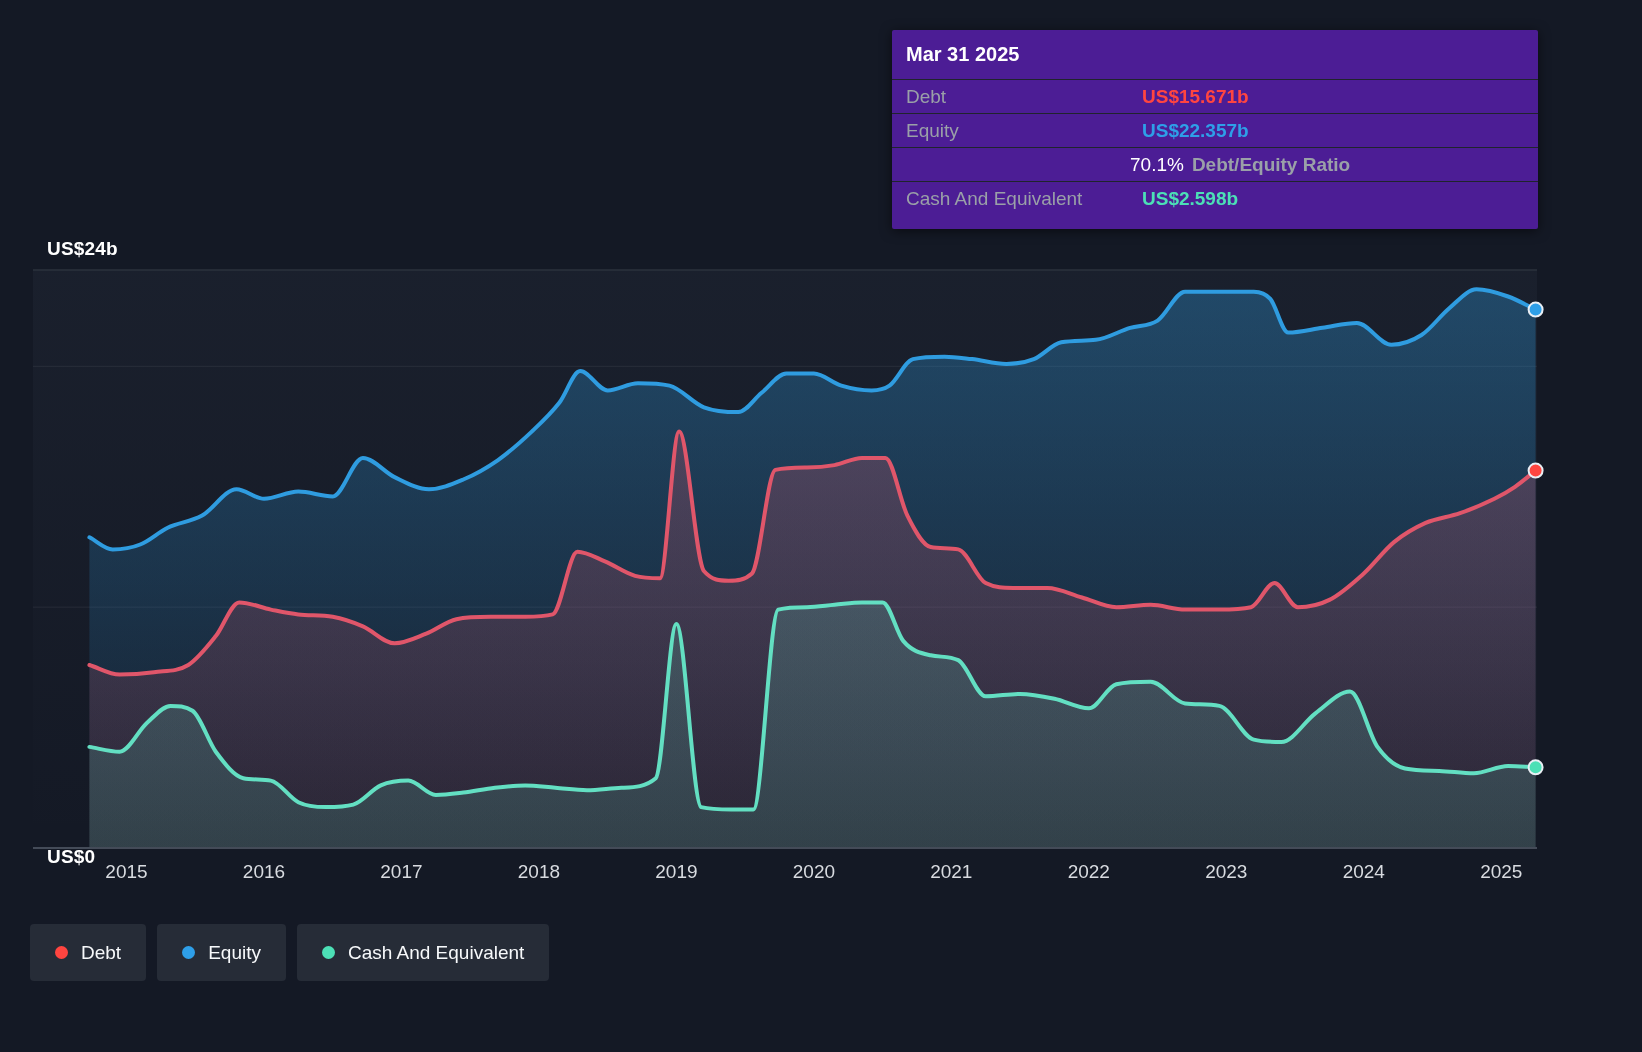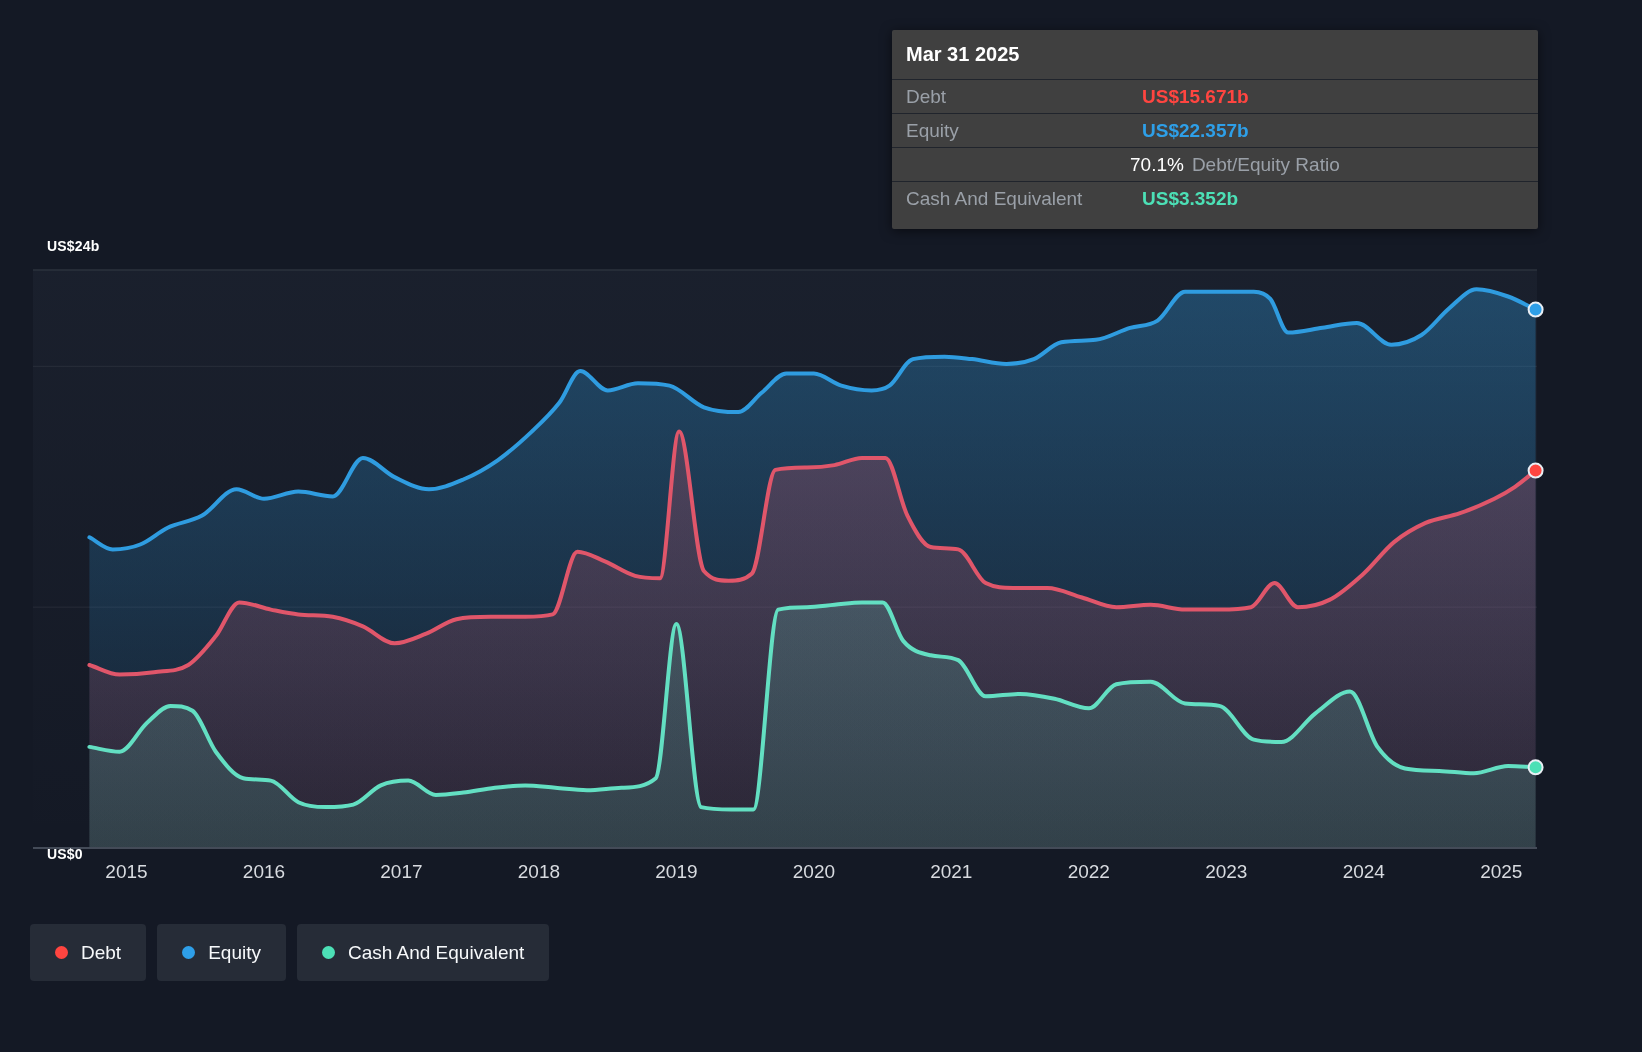--- a/index.html
+++ b/index.html
@@ -4,35 +4,35 @@
 <style>
   html,body{margin:0;padding:0;}
   body{
     width:1642px;height:1052px;position:relative;overflow:hidden;
     background:#141925;color:#fff;
     font-family:"Liberation Sans",sans-serif;
   }
   .stage{position:absolute;inset:0;}
   #chart-svg{position:absolute;top:0;left:0;display:block;}
 
-  .y-label{position:absolute;left:47px;font-size:14px;font-weight:700;color:#ffffff;letter-spacing:.2px;}
+  .y-label{position:absolute;left:47px;font-size:19px;font-weight:700;color:#ffffff;letter-spacing:.2px;}
   #y-max{top:238px;}
   #y-min{top:846px;}
 
   .tooltip{
     position:absolute;left:892px;top:30px;width:646px;box-sizing:border-box;
     background:#06070a;border-radius:2px;padding:0 0 14px 0;
     font-size:19px;box-shadow:0 2px 12px rgba(0,0,0,.55);
   }
   .tt-title{height:49px;display:flex;align-items:center;padding:0 14px;font-size:20px;font-weight:700;color:#fff;}
   .tt-row{height:33px;display:flex;align-items:center;padding:0 14px;border-top:1px solid #20242c;}
   .tt-label{width:224px;flex:none;color:#9aa0a8;}
   .tt-value{font-weight:700;margin-left:12px;}
   .tt-ratio-value{font-weight:400;color:#ffffff;margin-right:8px;}
-  .tt-ratio-label{color:#9aa0a8;font-weight:400;text-align:right;}
+  .tt-ratio-label{color:#9aa0a8;font-weight:700;text-align:right;}
 
   .legend{position:absolute;left:30px;top:924px;display:flex;gap:11px;}
   .legend-item{
     height:57px;display:flex;align-items:center;gap:13px;padding:0 25px;
     background:#262c37;border-radius:4px;font-size:19px;color:#f7f9fb;cursor:pointer;
   }
   .legend-dot{width:13px;height:13px;border-radius:50%;flex:none;}
 </style>
 </head>
 <body style="background: rgb(20, 25, 37);">
@@ -81,38 +81,38 @@
       <text x="951.3" y="878" text-anchor="middle" fill="#d8dbe0" font-size="19" font-family="&quot;Liberation Sans&quot;, sans-serif">2021</text>
       <text x="1088.8" y="878" text-anchor="middle" fill="#d8dbe0" font-size="19" font-family="&quot;Liberation Sans&quot;, sans-serif">2022</text>
       <text x="1226.3" y="878" text-anchor="middle" fill="#d8dbe0" font-size="19" font-family="&quot;Liberation Sans&quot;, sans-serif">2023</text>
       <text x="1363.8" y="878" text-anchor="middle" fill="#d8dbe0" font-size="19" font-family="&quot;Liberation Sans&quot;, sans-serif">2024</text>
       <text x="1501.3" y="878" text-anchor="middle" fill="#d8dbe0" font-size="19" font-family="&quot;Liberation Sans&quot;, sans-serif">2025</text>
     </svg>
 
   <div class="y-label" id="y-max">US$24b</div>
   <div class="y-label" id="y-min">US$0</div>
 
-  <div class="tooltip" style="background: #404040;">
+  <div class="tooltip" style="background: #4c1d95;">
     <div class="tt-title">Mar 31 2025</div>
     <div class="tt-row">
       <span class="tt-label">Debt</span>
       <span class="tt-value" style="color: rgb(255, 69, 64);">US$15.671b</span>
     </div>
     <div class="tt-row">
       <span class="tt-label">Equity</span>
       <span class="tt-value" style="color: rgb(46, 159, 232);">US$22.357b</span>
     </div>
     <div class="tt-row">
       <span class="tt-label"></span>
       <span class="tt-ratio-value">70.1%</span>
       <span class="tt-ratio-label">Debt/Equity Ratio</span>
     </div>
     <div class="tt-row">
       <span class="tt-label">Cash And Equivalent</span>
-      <span class="tt-value" style="color: rgb(76, 224, 182);">US$3.352b</span>
+      <span class="tt-value" style="color: rgb(76, 224, 182);">US$2.598b</span>
     </div>
   </div>
 
   <div class="legend">
     <div class="legend-item" style="background: rgb(38, 44, 55);">
       <span class="legend-dot" style="background: rgb(255, 69, 64);"></span>
       <span>Debt</span>
     </div>
     <div class="legend-item" style="background: rgb(38, 44, 55);">
       <span class="legend-dot" style="background: rgb(46, 159, 232);"></span>

